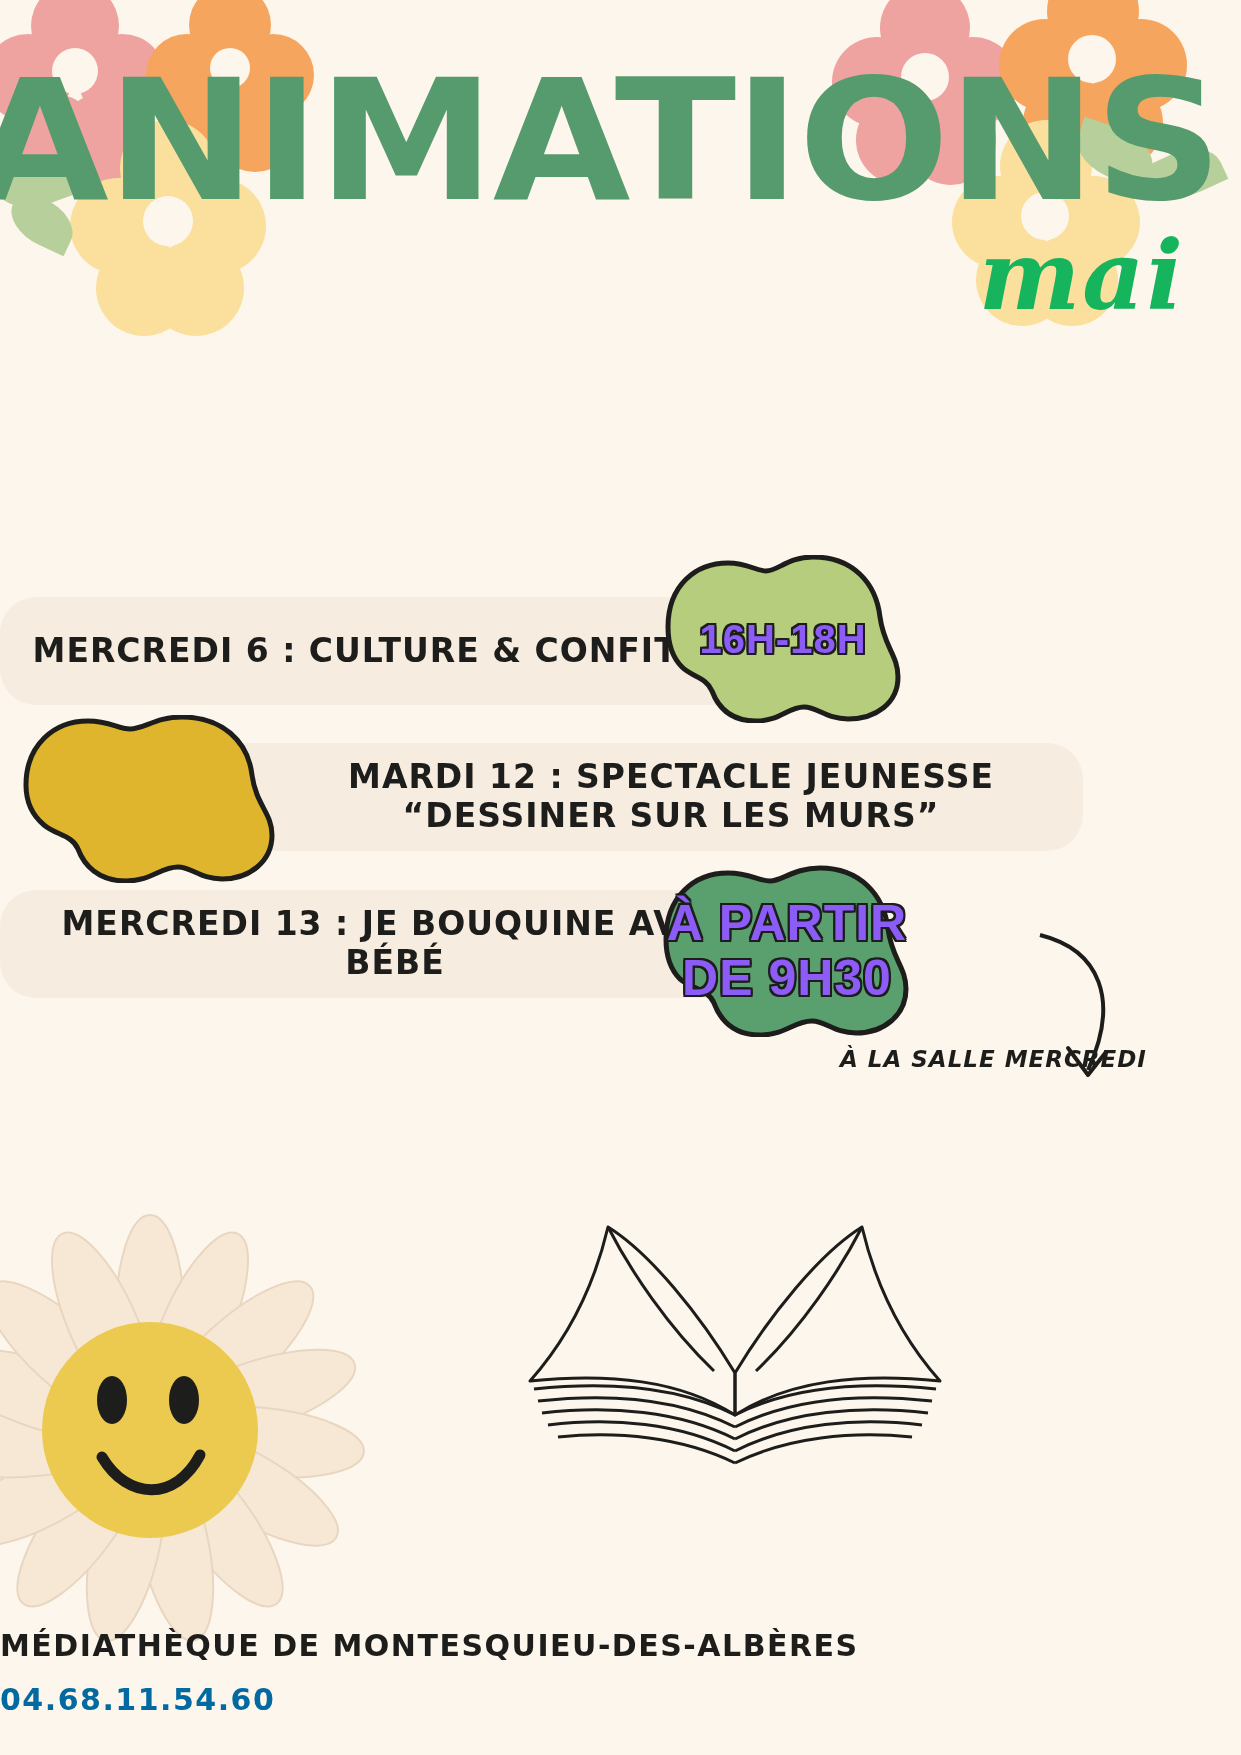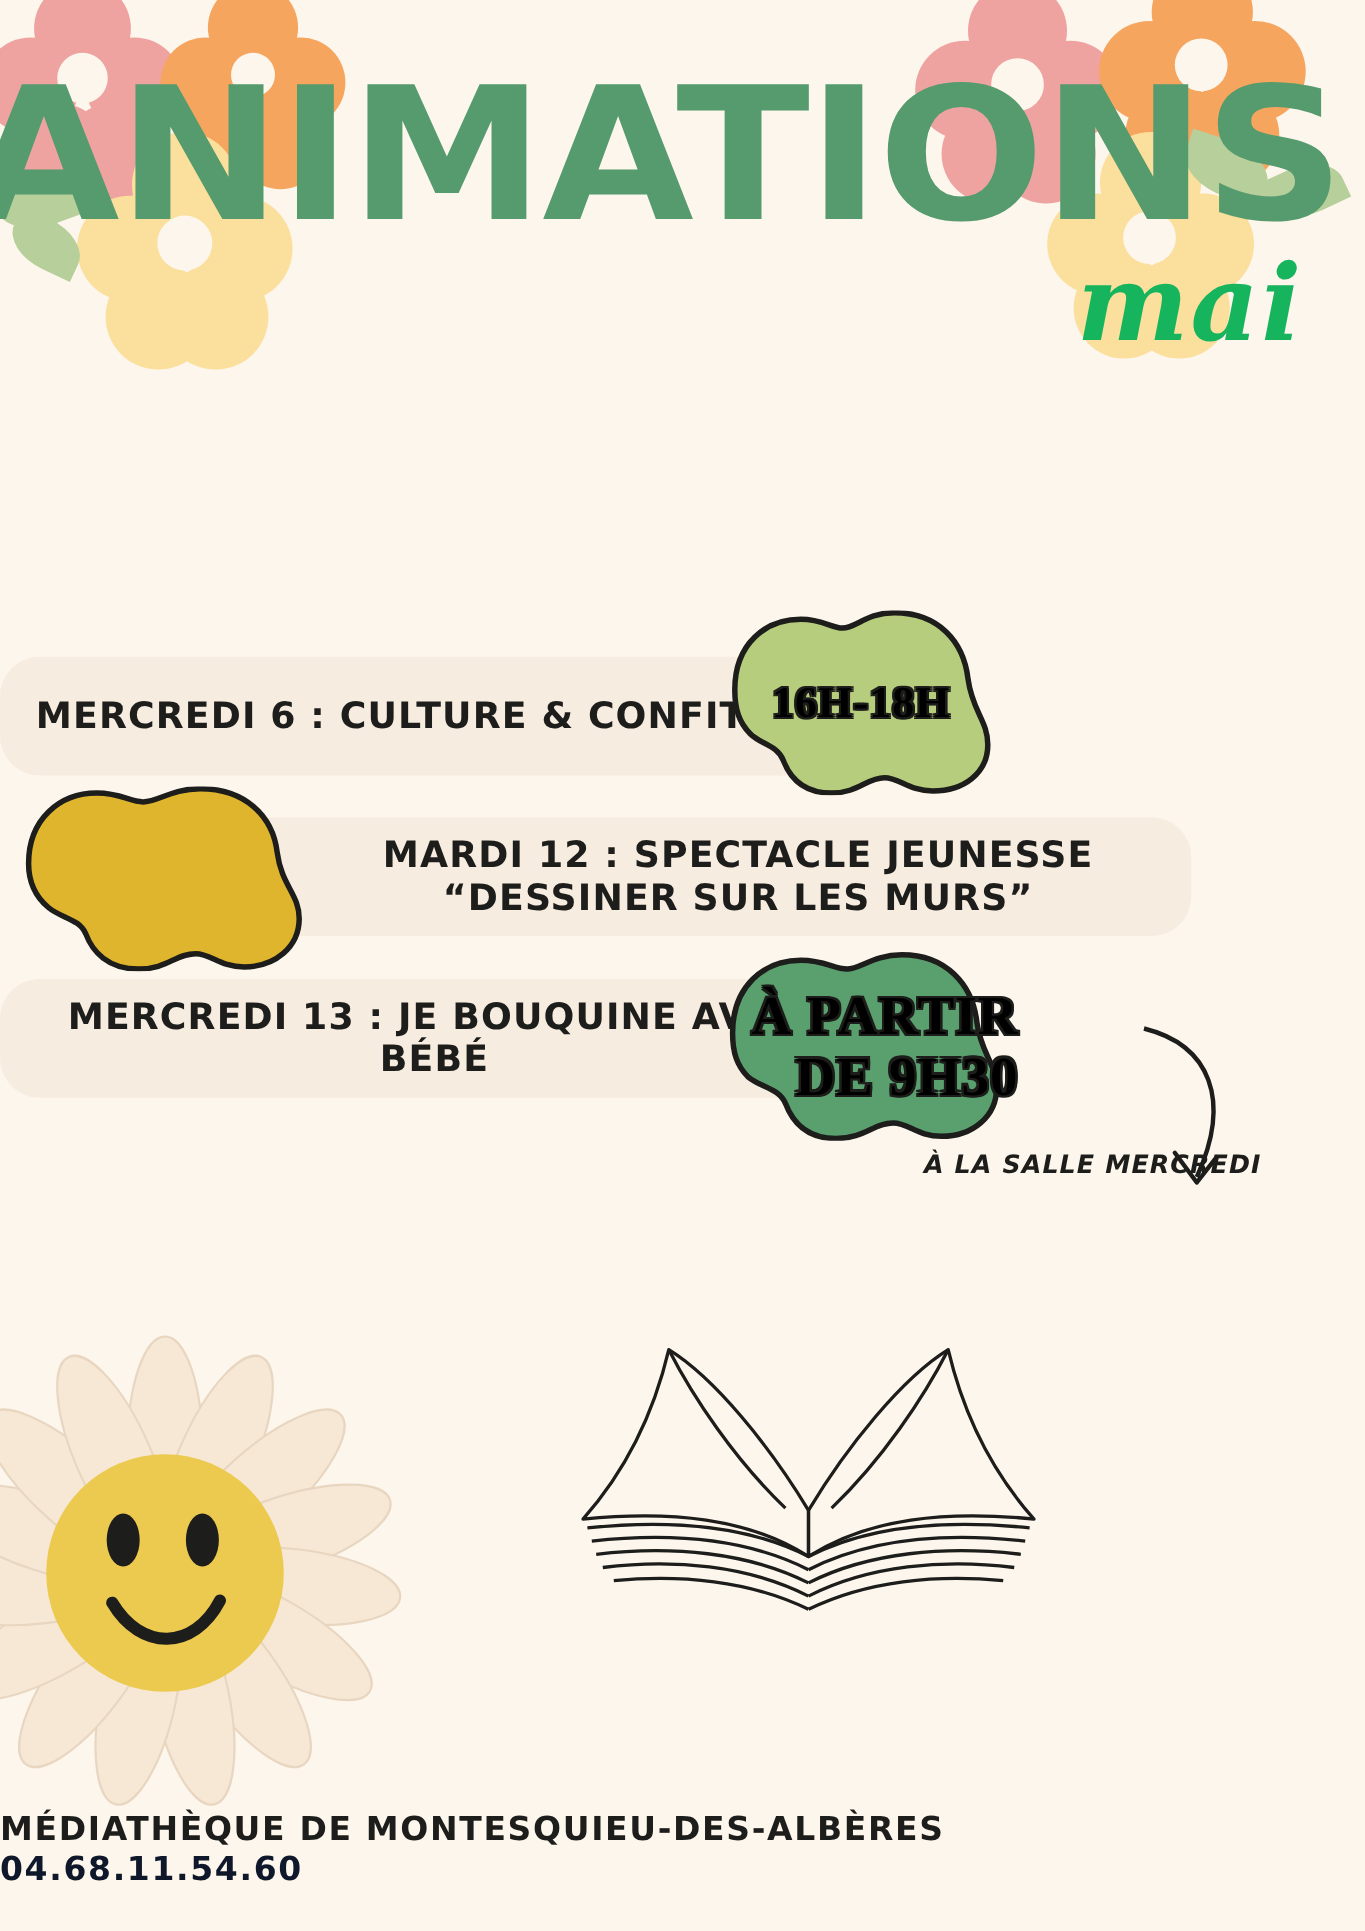--- a/index.html
+++ b/index.html
@@ -99,32 +99,31 @@
     justify-content: center;
     text-align: center;
     box-sizing: border-box;
   }
   .blob .blob-bg {
     position: absolute;
     left: 0; top: 0; right: 0; bottom: 0;
   }
   .blob .blob-label {
     position: relative;
-    font-family: Liberation Serif, serif;
+    font-family: Liberation Sans, sans-serif;
     font-weight: bold;
     font-size: 40px;
-    color: #000000;
+    color: #8b5cf6;
     letter-spacing: 1px;
     line-height: 1.1;
     text-shadow:
       -2px -2px 0 #1d1d1b, 2px -2px 0 #1d1d1b,
       -2px  2px 0 #1d1d1b, 2px  2px 0 #1d1d1b,
        0   -2px 0 #1d1d1b, 0    2px 0 #1d1d1b,
       -2px  0   0 #1d1d1b, 2px  0   0 #1d1d1b;
-    text-align: right;
   }
 
   
   .note {
     position: absolute;
     font-family: "DejaVu Sans", sans-serif;
     font-style: italic;
     font-weight: bold;
     font-size: 23px;
     letter-spacing: 1px;
@@ -146,22 +145,22 @@
     letter-spacing: 1.5px;
     color: #1d1d1b;
     line-height: 1.25;
     text-transform: uppercase;
   }
   .footer-phone {
     font-family: "DejaVu Sans", sans-serif;
     font-weight: bold;
     font-size: 30px;
     letter-spacing: 1.5px;
-    color: #0f172a;
-    margin-top: 0;
+    color: #0369a1;
+    margin-top: 18px;
   }
 
   .daisy {
     position: absolute;
     left: -40px;
     bottom: 60px;
     width: 420px;
     height: 500px;
   }
   .book {

